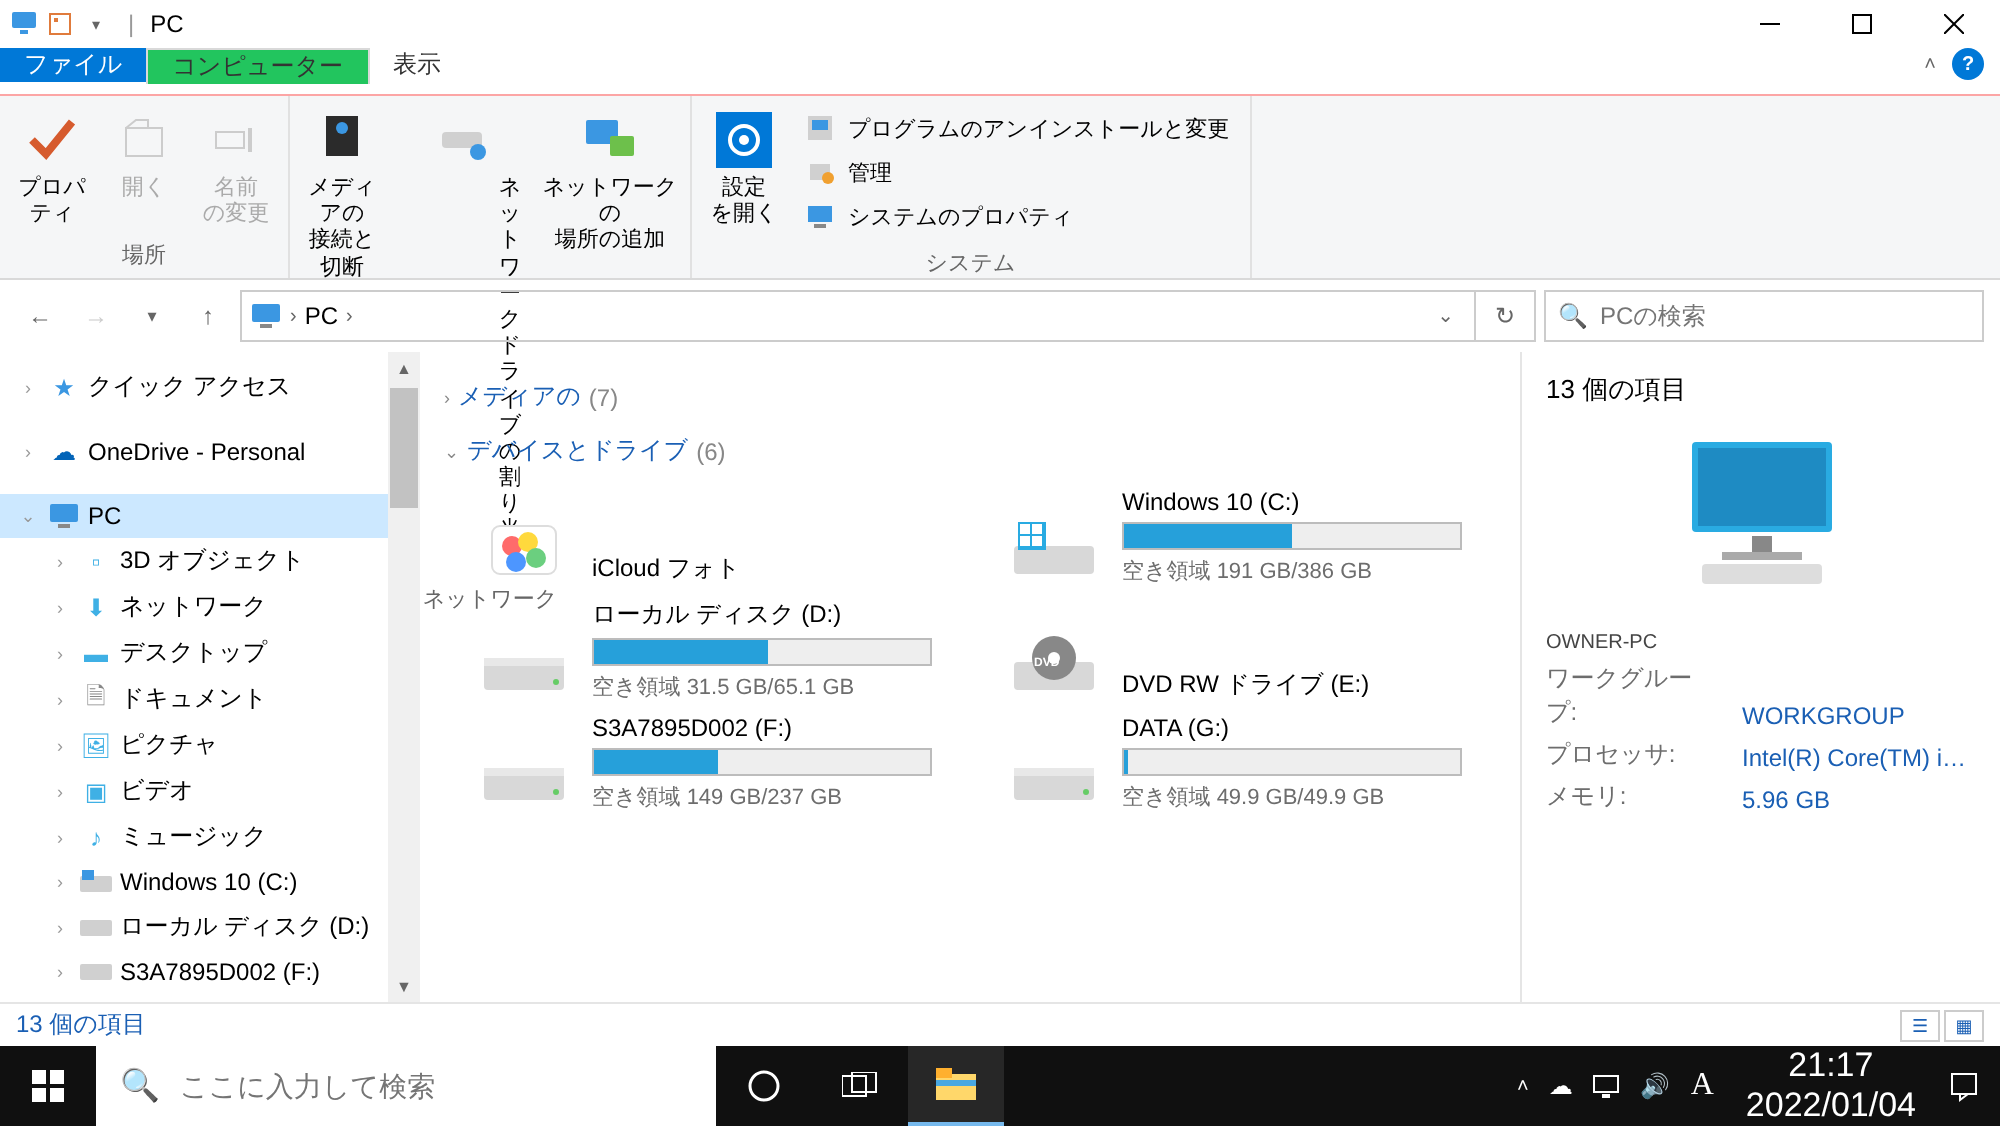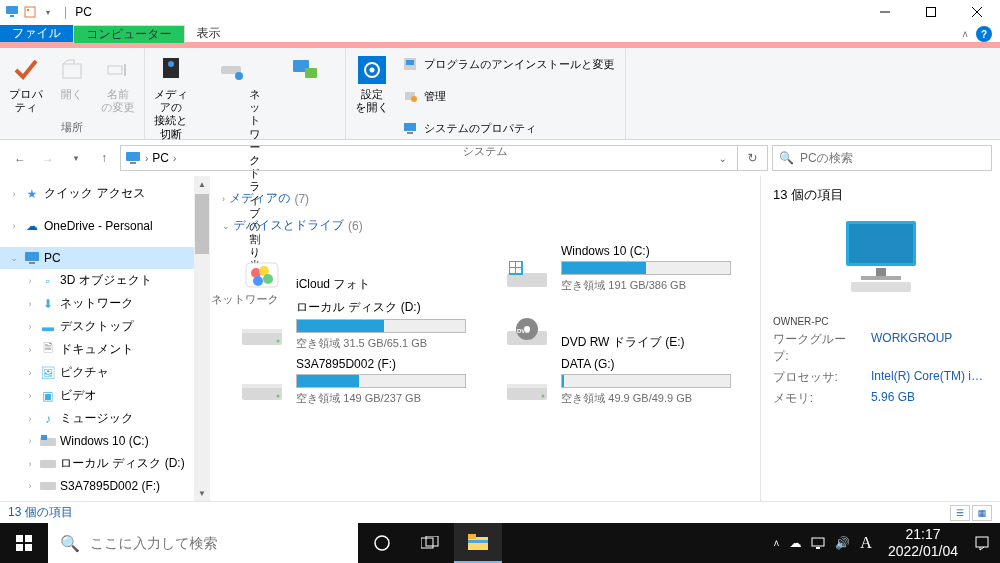--- a/index.html
+++ b/index.html
@@ -9,38 +9,38 @@
 .titlebar { height: 24px; background: #fff; display: flex; align-items: center; border-bottom: 0; }
 .titlebar .qat { display: flex; align-items: center; gap: 2px; padding-left: 4px; }
 .titlebar .qat-icon { width: 16px; height: 16px; display: flex; align-items: center; justify-content: center; font-size: 10px; }
 .titlebar .title-sep { margin: 0 6px; color: #999; }
 .titlebar .title-text { font-size: 12px; }
 .titlebar .win-controls { margin-left: auto; display: flex; }
 .titlebar .win-btn { width: 46px; height: 24px; display: flex; align-items: center; justify-content: center; }
 .titlebar .win-btn svg { width: 10px; height: 10px; }
 
 
-.ribbon-tabs { height: 24px; display: flex; align-items: flex-end; background: #fff; position: relative; border-bottom: 6px solid #fca5a5; }
+.ribbon-tabs { height: 24px; display: flex; align-items: flex-start; background: #fff; position: relative; border-bottom: 1px solid #fca5a5; }
 .ribbon-tab { padding: 0 12px; display: flex; align-items: center; font-size: 12px; cursor: default; color: #333; }
 .ribbon-tab.file { background: #0078d7; color: #fff; }
 .ribbon-tab.active { background: #22c55e; border-top: 1px solid #d9d9d9; border-left: 1px solid #d9d9d9; border-right: 1px solid #d9d9d9; margin-bottom: -1px; }
 .ribbon-controls { margin-left: auto; display: flex; align-items: center; gap: 8px; padding-right: 8px; }
 .ribbon-help { width: 16px; height: 16px; border-radius: 50%; background: #0078d7; color: #fff; display: flex; align-items: center; justify-content: center; font-size: 10px; font-weight: bold; }
 
 
 .ribbon { height: 92px; background: #f5f6f7; border-bottom: 1px solid #d9d9d9; display: flex; }
 .ribbon-group { display: flex; flex-direction: column; border-right: 1px solid #e1e1e1; padding: 2px 4px; }
 .ribbon-group-items { flex: 1; display: flex; align-items: flex-start; gap: 2px; }
 .ribbon-group-label { text-align: center; font-size: 11px; color: #666; padding: 2px 0; }
 .ribbon-btn-lg { width: 44px; display: flex; flex-direction: column; align-items: center; padding: 4px 2px; gap: 2px; }
 .ribbon-btn-lg .icon { width: 32px; height: 32px; display: flex; align-items: center; justify-content: center; }
 .ribbon-btn-lg .lbl { font-size: 11px; text-align: center; line-height: 1.2; }
 .ribbon-btn-lg.disabled { color: #aaa; }
 .ribbon-btn-lg.wide { width: 72px; }
-.ribbon-small-list { display: flex; flex-direction: column; gap: 12px; padding: 4px 2px; }
+.ribbon-small-list { display: flex; flex-direction: column; gap: 2px; padding: 4px 2px; }
 .ribbon-small { display: flex; align-items: center; gap: 6px; font-size: 11px; padding: 2px 4px; }
 .ribbon-small .small-icon { width: 16px; height: 16px; display: flex; align-items: center; justify-content: center; font-size: 11px; }
 
 
 .addressbar { height: 36px; display: flex; align-items: center; gap: 4px; padding: 4px 8px; }
 .navbtn { width: 24px; height: 24px; display: flex; align-items: center; justify-content: center; color: #666; }
 .breadcrumb { flex: 1; height: 26px; border: 1px solid #ccc; display: flex; align-items: center; padding: 0 4px; gap: 4px; }
 .breadcrumb .pc-icon { width: 16px; height: 16px; }
 .breadcrumb .crumb { font-size: 12px; }
 .breadcrumb .chev { color: #666; font-size: 10px; }
@@ -71,39 +71,39 @@
 .drive-item .dicon { width: 48px; height: 36px; display: flex; align-items: center; justify-content: center; flex-shrink: 0; }
 .drive-item .dinfo { flex: 1; display: flex; flex-direction: column; gap: 3px; }
 .drive-item .dname { font-size: 12px; }
 .drive-item .dbar { width: 170px; height: 14px; border: 1px solid #bcbcbc; background: #eee; position: relative; }
 .drive-item .dfill { height: 100%; background: #26a0da; }
 .drive-item .dtext { font-size: 11px; color: #6d6d6d; }
 
 .details { width: 240px; border-left: 1px solid #e5e5e5; padding: 10px 12px; font-size: 12px; }
 .details .hd { font-size: 13px; margin-bottom: 12px; }
 .details .pcimg { display: flex; justify-content: center; margin: 10px 0 20px 0; }
-.details .prop-row { display: flex; gap: 12px; margin: 4px 0; }
+.details .prop-row { display: flex; gap: 12px; margin: 4px 0; align-items: flex-end; }
 .details .prop-label { color: #6d6d6d; width: 86px; }
 .details .prop-val { color: #1a5fb4; flex:1; white-space:nowrap; overflow:hidden; text-overflow:ellipsis;}
 .details .pcname { font-size:10px; color:#444; margin-bottom:4px;}
 
 
 .statusbar { height: 22px; border-top: 1px solid #e5e5e5; display: flex; align-items: center; padding: 0 8px; font-size: 12px; color: #1a5fb4; gap:8px;}
 .statusbar .view-icons { margin-left:auto; display:flex; gap:2px;}
 .statusbar .view-icon { width:20px; height:16px; border:1px solid #ccc; display:flex; align-items:center; justify-content:center; font-size:9px;}
 
 
 .taskbar { height: 40px; background: #101010; display: flex; align-items: stretch; color: #fff; }
 .taskbar .start { width: 48px; display: flex; align-items: center; justify-content: center; }
 .taskbar .task-search { flex: 0 0 310px; background: #fff; display: flex; align-items: center; gap: 10px; padding: 0 12px; color: #666; }
 .taskbar .task-search input { border: none; outline: none; flex: 1; font-size: 14px; background: transparent; }
 .taskbar .task-icon { width: 48px; display: flex; align-items: center; justify-content: center; }
 .taskbar .task-icon.active { border-bottom: 2px solid #76b9ed; background: #272727; }
 .taskbar .tray { margin-left: auto; display: flex; align-items: center; gap: 10px; padding: 0 10px; font-size: 12px; }
-.taskbar .clock { text-align: center; line-height: 1.2; font-size: 14px; padding: 0 6px; }
+.taskbar .clock { text-align: center; line-height: 1.2; font-size: 17px; padding: 0 6px; }
 .taskbar .ime { font-size: 16px; font-family: "Yu Mincho", serif; }
 
 
 svg { display:block; }
 </style>
 </head>
 <body>
 
 <div class="titlebar">
   <div class="qat">
@@ -209,20 +209,22 @@
         <div class="lbl" style="white-space:pre-line;margin-left:48px;">ネットワーク ドライブ
 の割り当て</div>
       </div>
       <div class="ribbon-btn-lg wide">
         <div class="icon">
             <svg width="28" height="28">
               <rect x="2" y="4" width="16" height="12" fill="#3b97e2" rx="1"></rect>
               <rect x="14" y="12" width="12" height="10" fill="#6dc04b" rx="1"></rect>
             </svg>
           </div>
+        <div class="lbl" style="white-space:pre-line;">ネットワークの
+場所の追加</div>
       </div>
     </div>
     <div class="ribbon-group-label">ネットワーク</div>
   </div>
 
   <div class="ribbon-group" style="flex:0 0 auto;">
     <div class="ribbon-group-items">
       <div class="ribbon-btn-lg">
         <div class="icon">
             <svg width="28" height="28">

